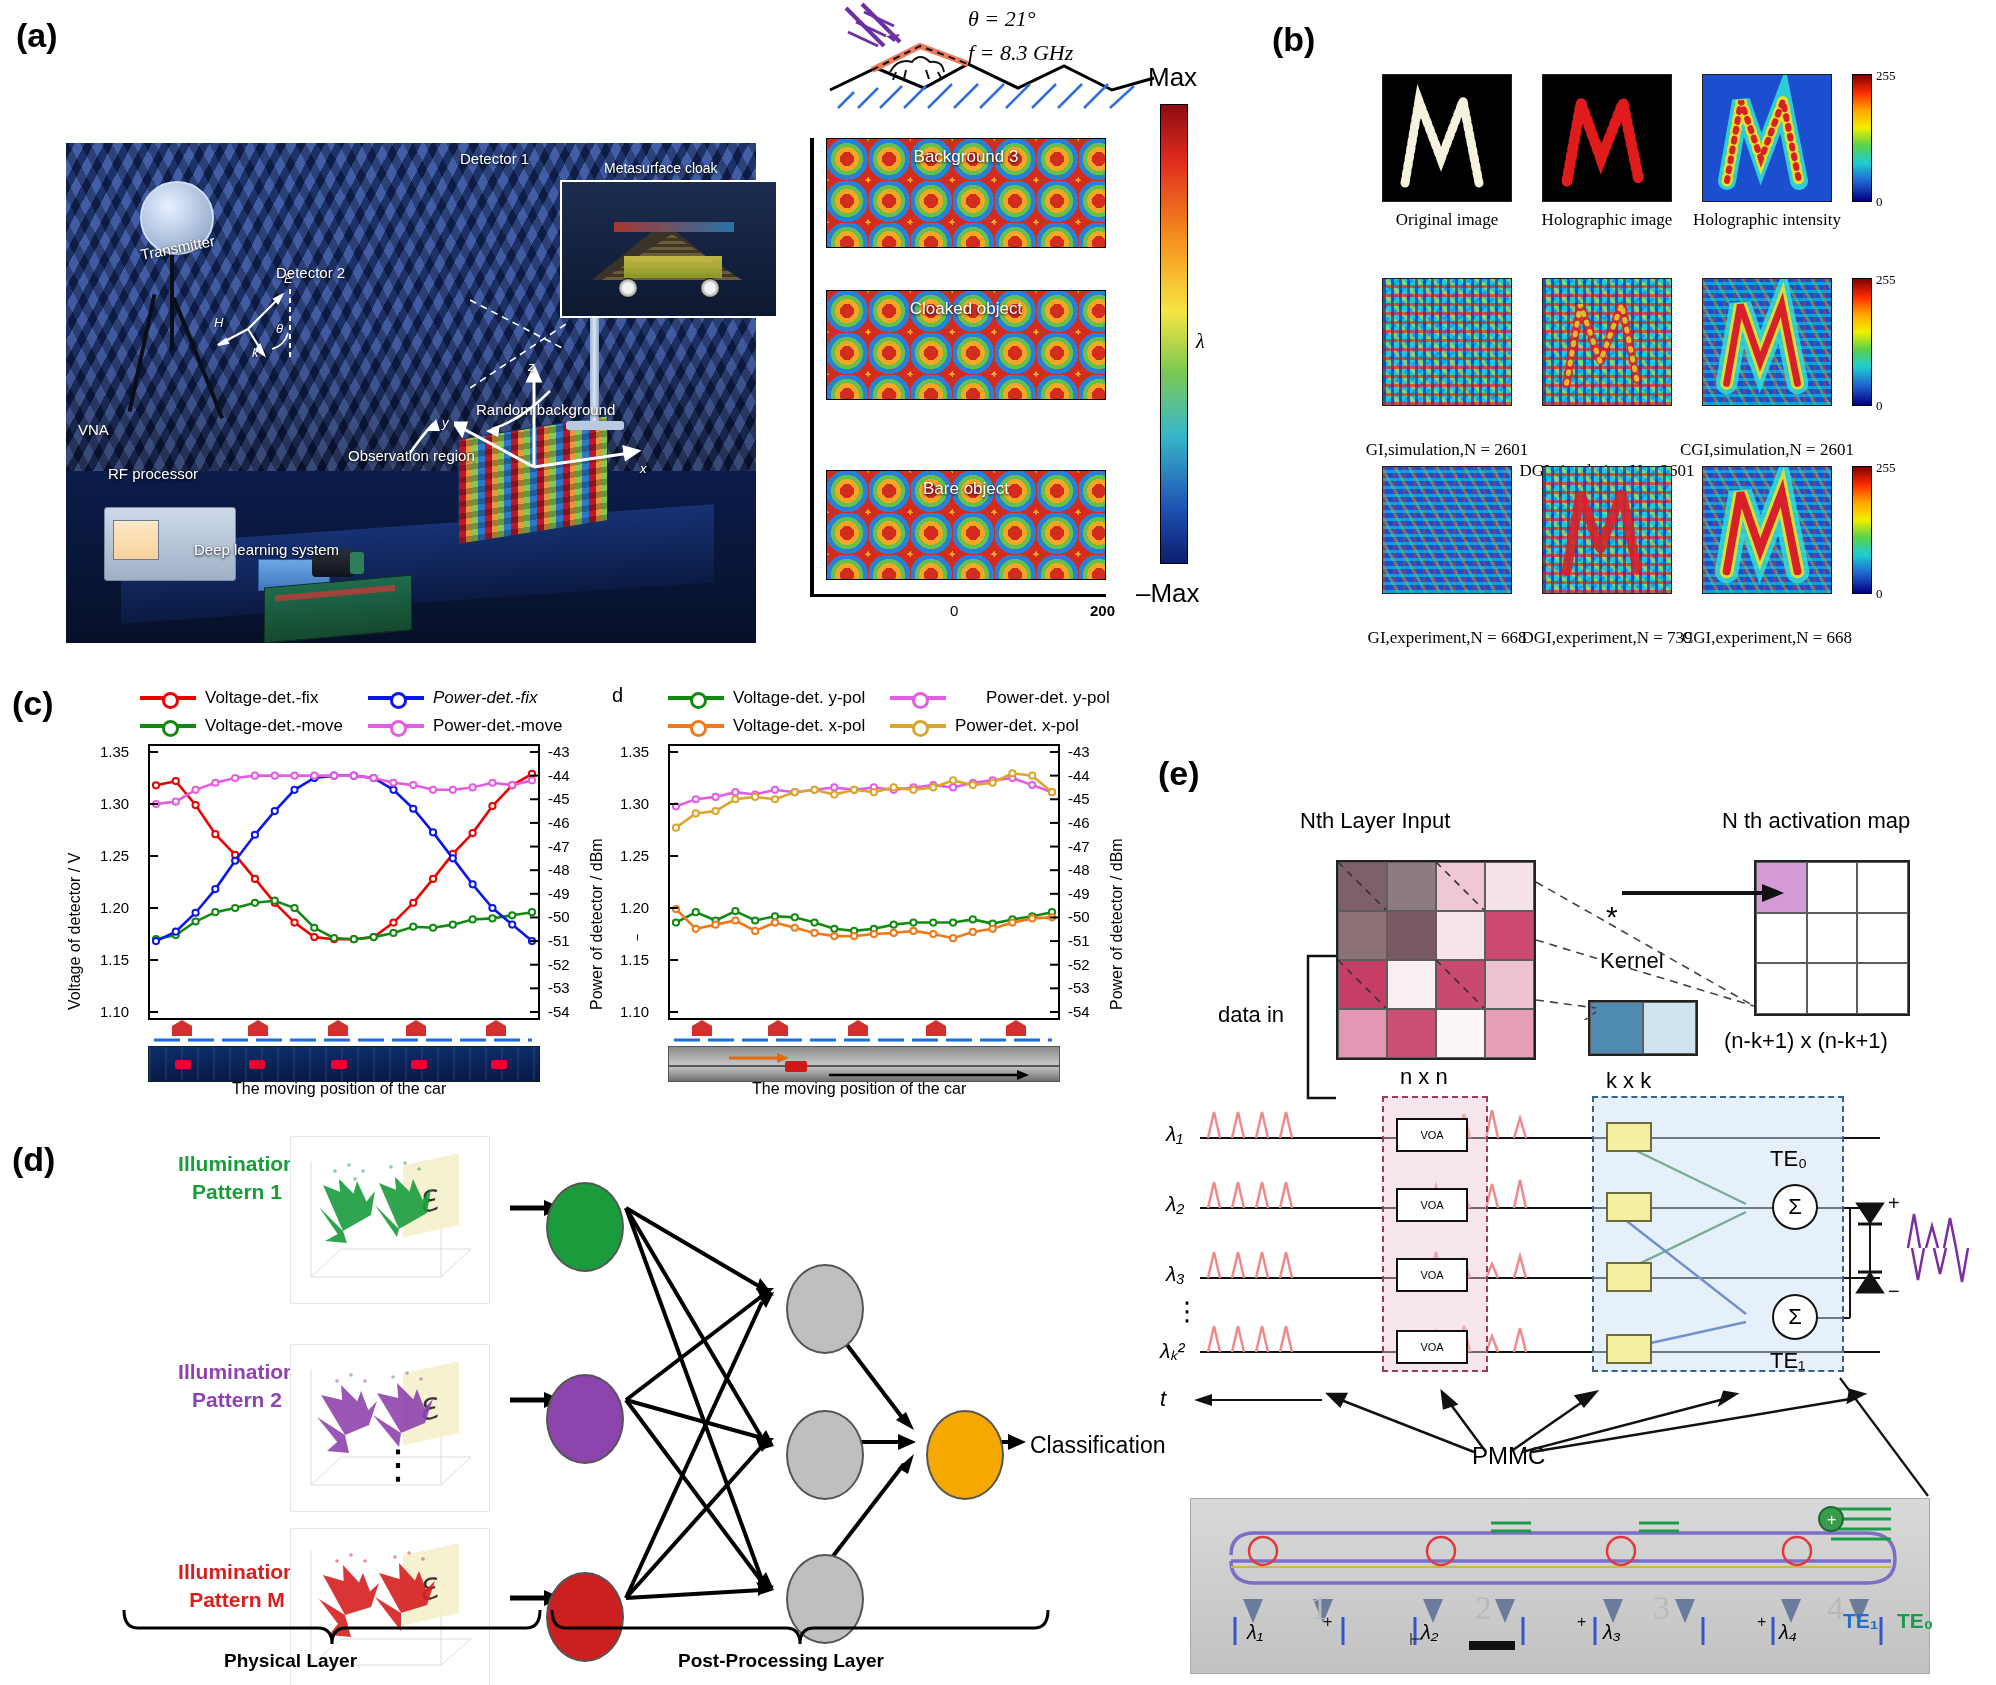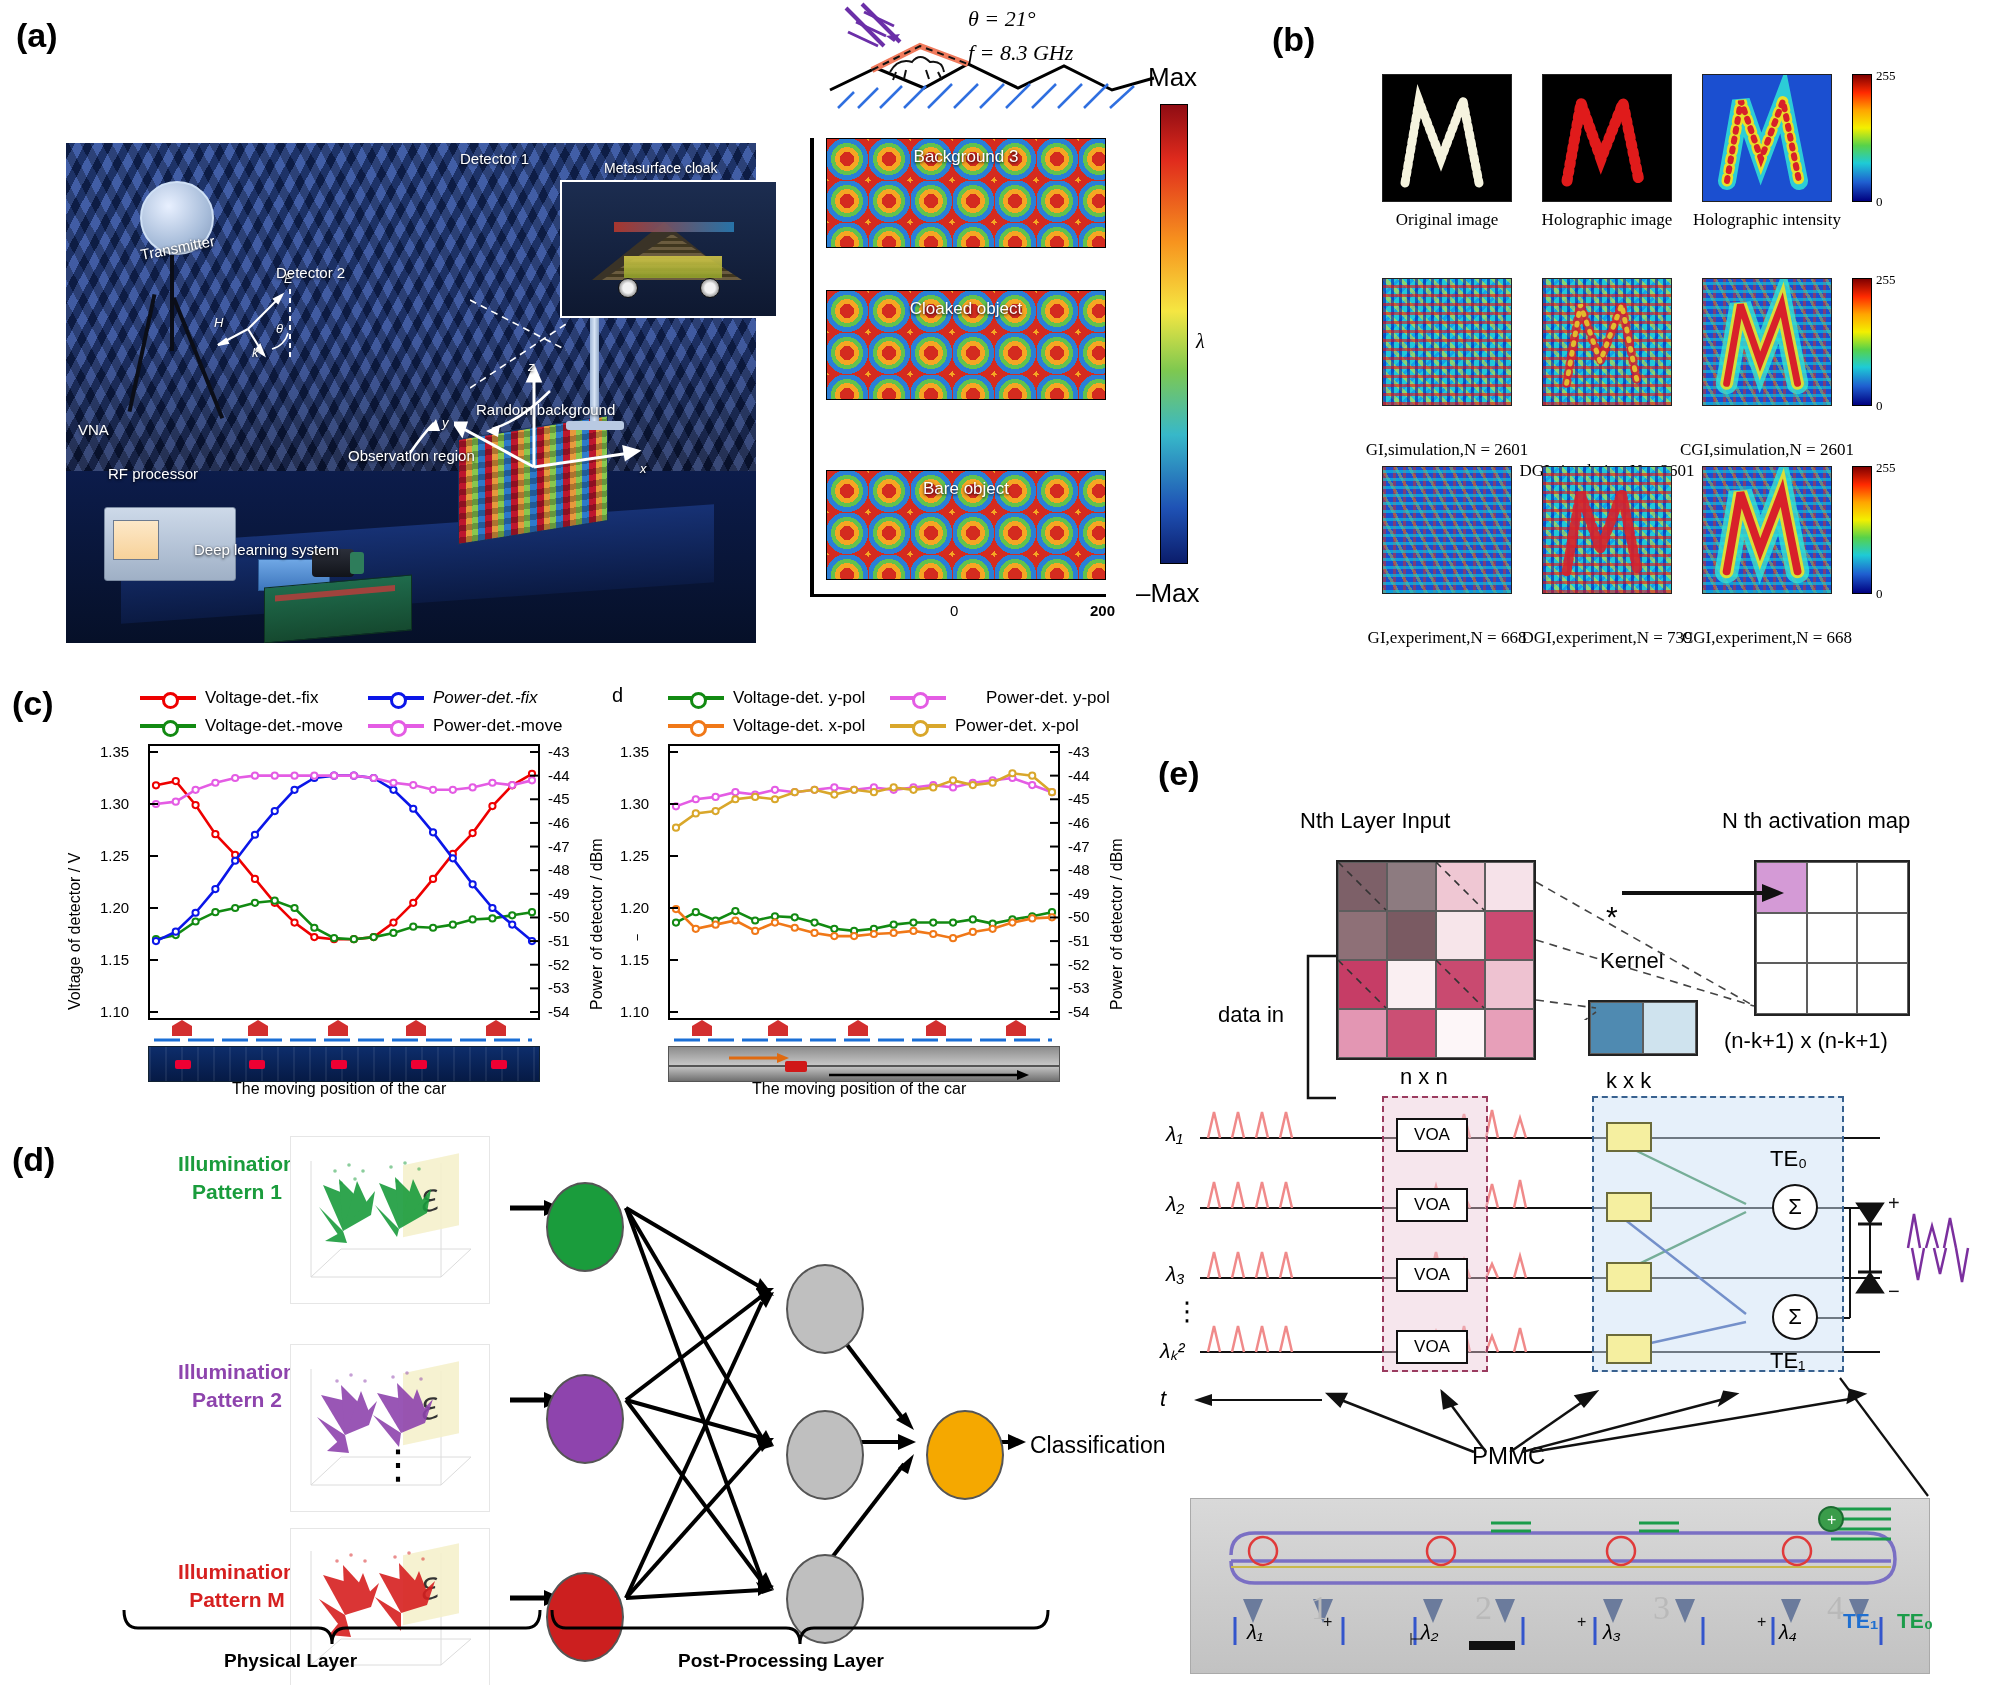--- a/index.html
+++ b/index.html
@@ -134,21 +134,21 @@
   .nn-node { position:absolute; border-radius:50%; border:2px solid #555; }
   .ill-lbl { position:absolute; font-size:21px; font-weight:bold; text-align:center; line-height:1.35; }
   .polar-box { position:absolute; border:1px solid #e6e6e6; background:#fff; }
   .brace-lbl { position:absolute; font-size:19px; font-weight:bold; }
 
   
   .cellgrid { position:absolute; display:grid; border:2px solid #222; }
   .cellgrid div { border:1px solid #5d5d5d; }
   .etext { position:absolute; font-size:22px; font-family:"Liberation Sans",sans-serif; white-space:nowrap; }
   .voa { position:absolute; width:72px; height:34px; border:2px solid #111; background:#fff;
-    font-size:17px; display:flex; align-items:center; justify-content:center; }
+    font-size:11px; display:flex; align-items:center; justify-content:center; }
   .sumc { position:absolute; width:46px; height:46px; border-radius:50%; border:2px solid #111; background:#fff;
     display:flex; align-items:center; justify-content:center; font-size:22px; }
   .mzi { position:absolute; width:46px; height:30px; background:#f5efa0; border:2px solid #6b6b3a; }
   .lam { position:absolute; font-size:21px; font-style:italic; }
   .dashed-box { position:absolute; border:2px dashed #333; }
 </style>
 </head>
 <body>
 
 <div class="abs panel-letter" style="left:16px; top:16px;">(a)</div>

